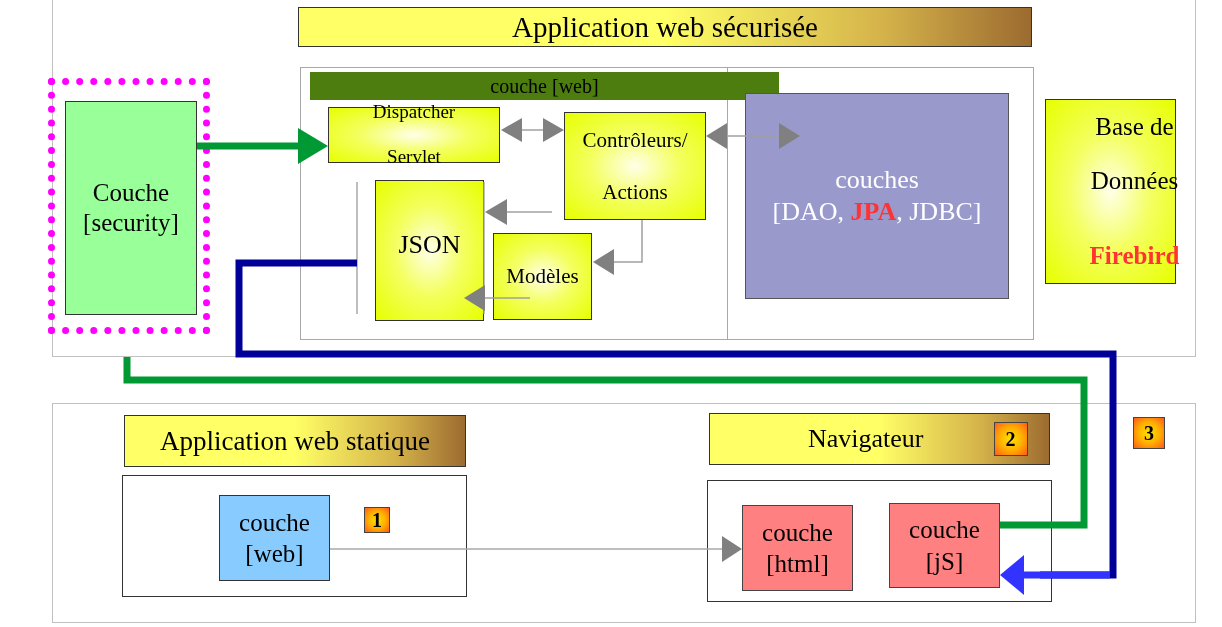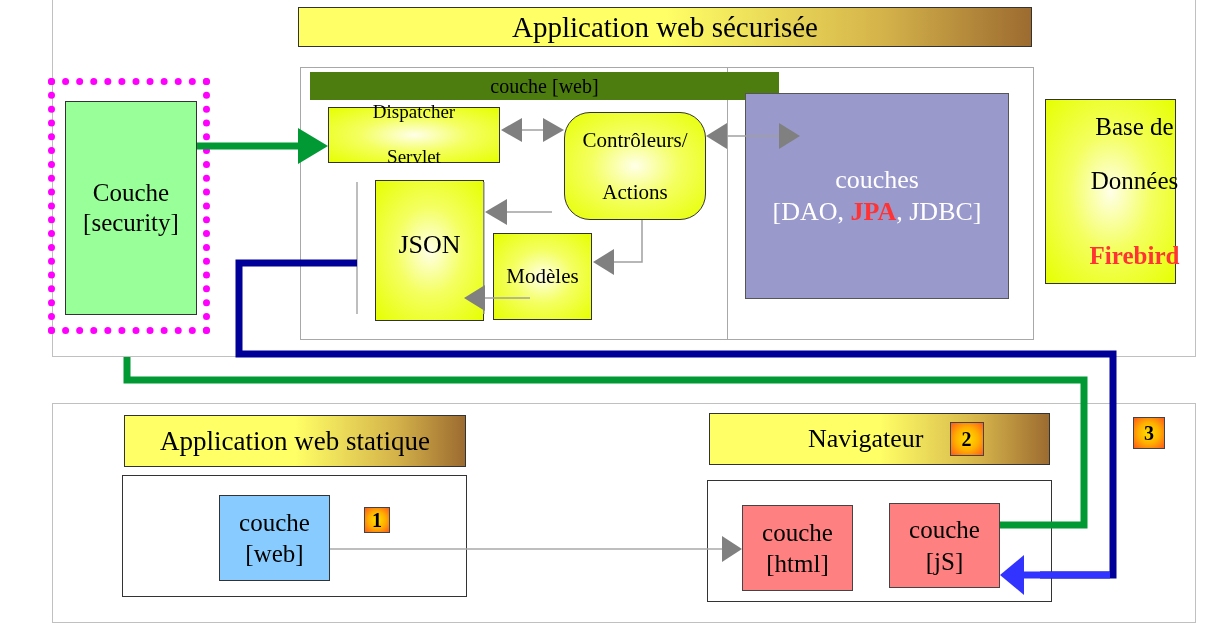--- a/index.html
+++ b/index.html
@@ -37,21 +37,21 @@
 <div class="abs center" style="left:65px; top:101px; width:132px; height:214px; background:#99ff99; border:1px solid #333; font-size:25px; flex-direction:column; line-height:1.2;">
   <div>Couche</div>
   <div>[security]</div>
 </div>
 
 <div class="abs ybox" style="left:328px; top:107px; width:172px; height:56px; font-size:19px; flex-direction:column;">
   <div>Dispatcher</div>
   <div>Servlet</div>
 </div>
 
-<div class="abs ybox" style="left:564px; top:112px; width:142px; height:108px; font-size:21px; flex-direction:column; line-height:1.35;border-radius:26px;">
+<div class="abs ybox" style="left:564px; top:112px; width:142px; height:108px; font-size:21px; flex-direction:column; line-height:1.35;">
   <div>Contrôleurs/</div>
   <div>Actions</div>
 </div>
 
 <div class="abs ybox" style="left:375px; top:180px; width:109px; height:141px; font-size:26px; align-items:flex-start; padding-top:50px;">
   <span>JSON</span>
 </div>
 
 <div class="abs ybox" style="left:493px; top:233px; width:99px; height:87px; font-size:21px;">
   <span>Modèles</span>
@@ -73,21 +73,21 @@
 </div>
 <div class="abs" style="left:122px; top:475px; width:345px; height:122px; border:1px solid #333;"></div>
 <div class="abs center" style="left:219px; top:495px; width:111px; height:86px; background:#88ccff; border:1px solid #333; font-size:25px; flex-direction:column; line-height:1.25;">
   <div>couche</div>
   <div>[web]</div>
 </div>
 <div class="abs badge" style="left:364px; top:507px;">
     <span>1</span>
   </div>
 
-<div class="abs title-bar" style="left:709px; top:413px; width:341px; height:52px; font-size:26px; justify-content:flex-start; padding-left:98px;">
+<div class="abs title-bar" style="left:709px; top:413px; width:341px; height:52px; font-size:26px; justify-content:flex-start; padding-left:98px;gap:44px;">
   <span>Navigateur</span>
   <div class="badge" style="margin-left:26px; width:32px; height:32px;">
       <span>2</span>
     </div>
 </div>
 <div class="abs" style="left:707px; top:480px; width:345px; height:122px; border:1px solid #333;"></div>
 <div class="abs center" style="left:742px; top:505px; width:111px; height:86px; background:#ff8080; border:1px solid #444; font-size:25px; flex-direction:column; line-height:1.25;">
   <div>couche</div>
   <div>[html]</div>
 </div>

